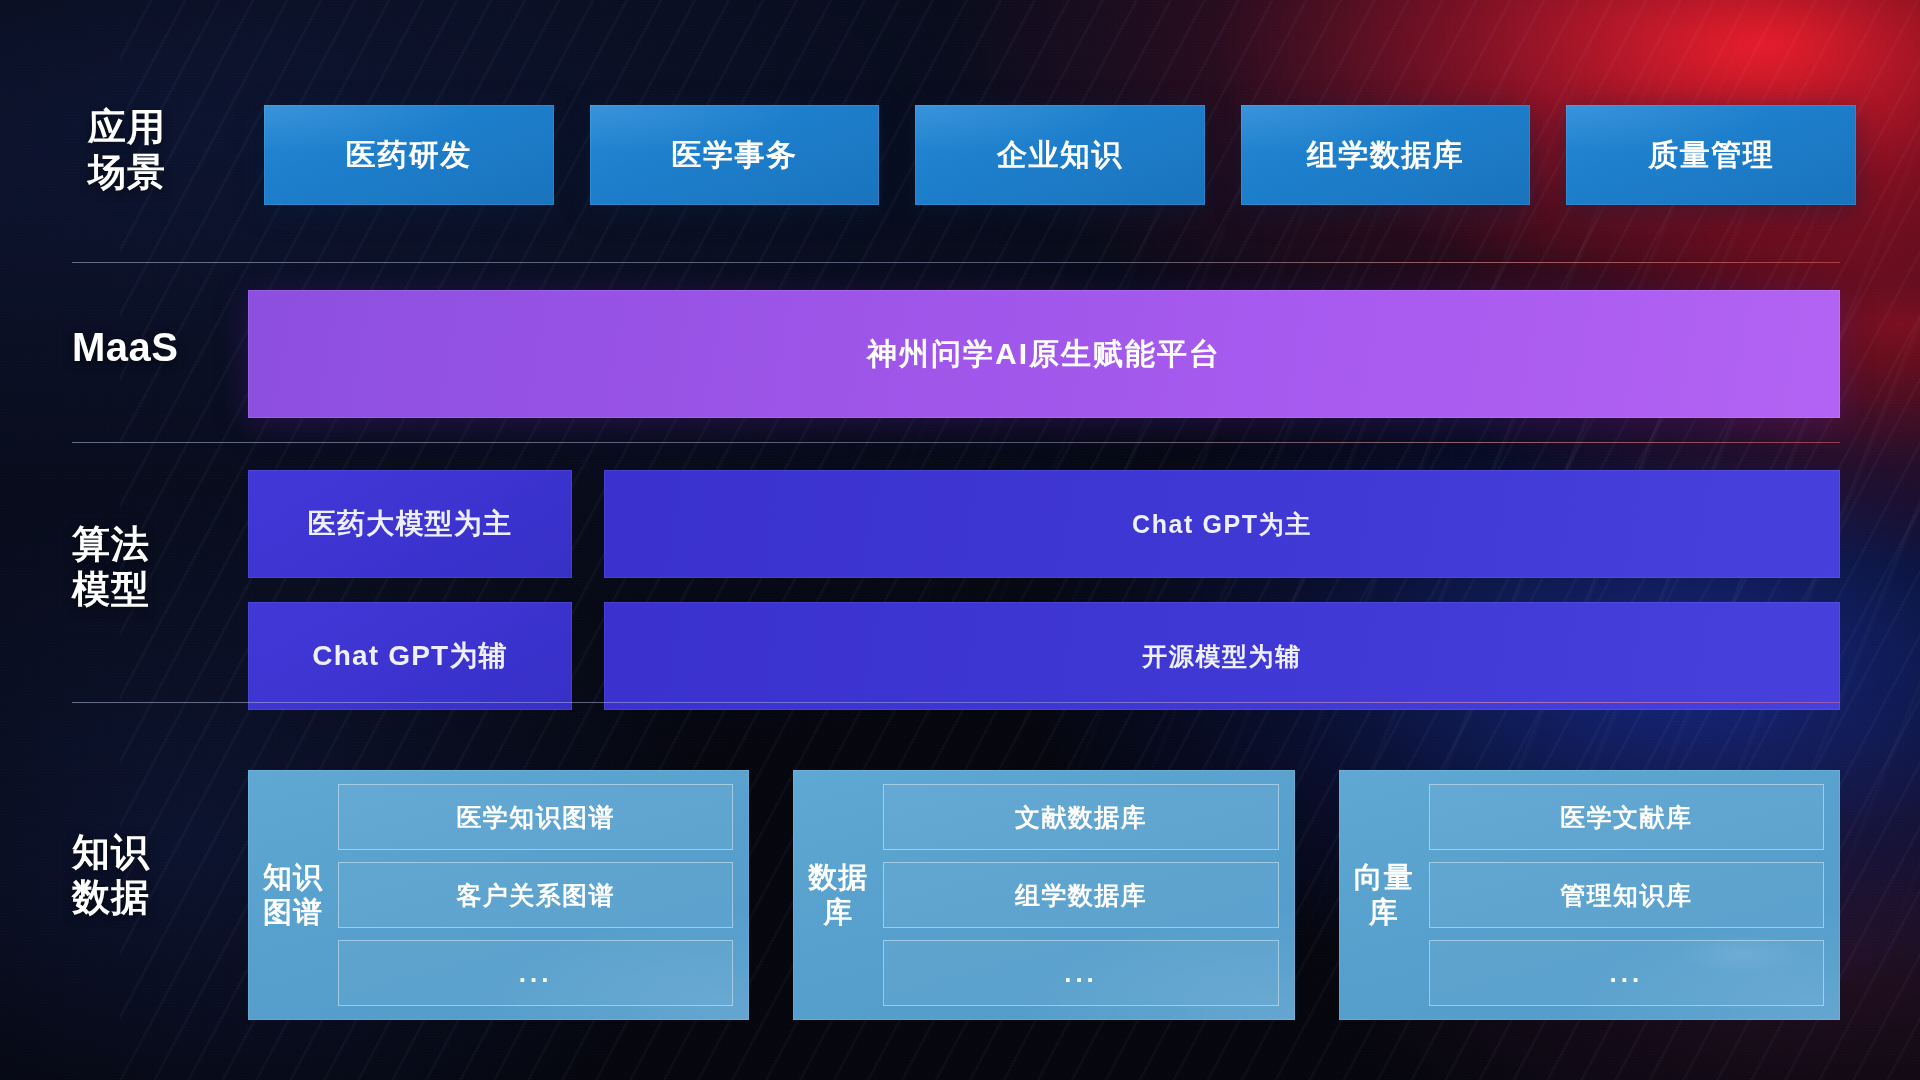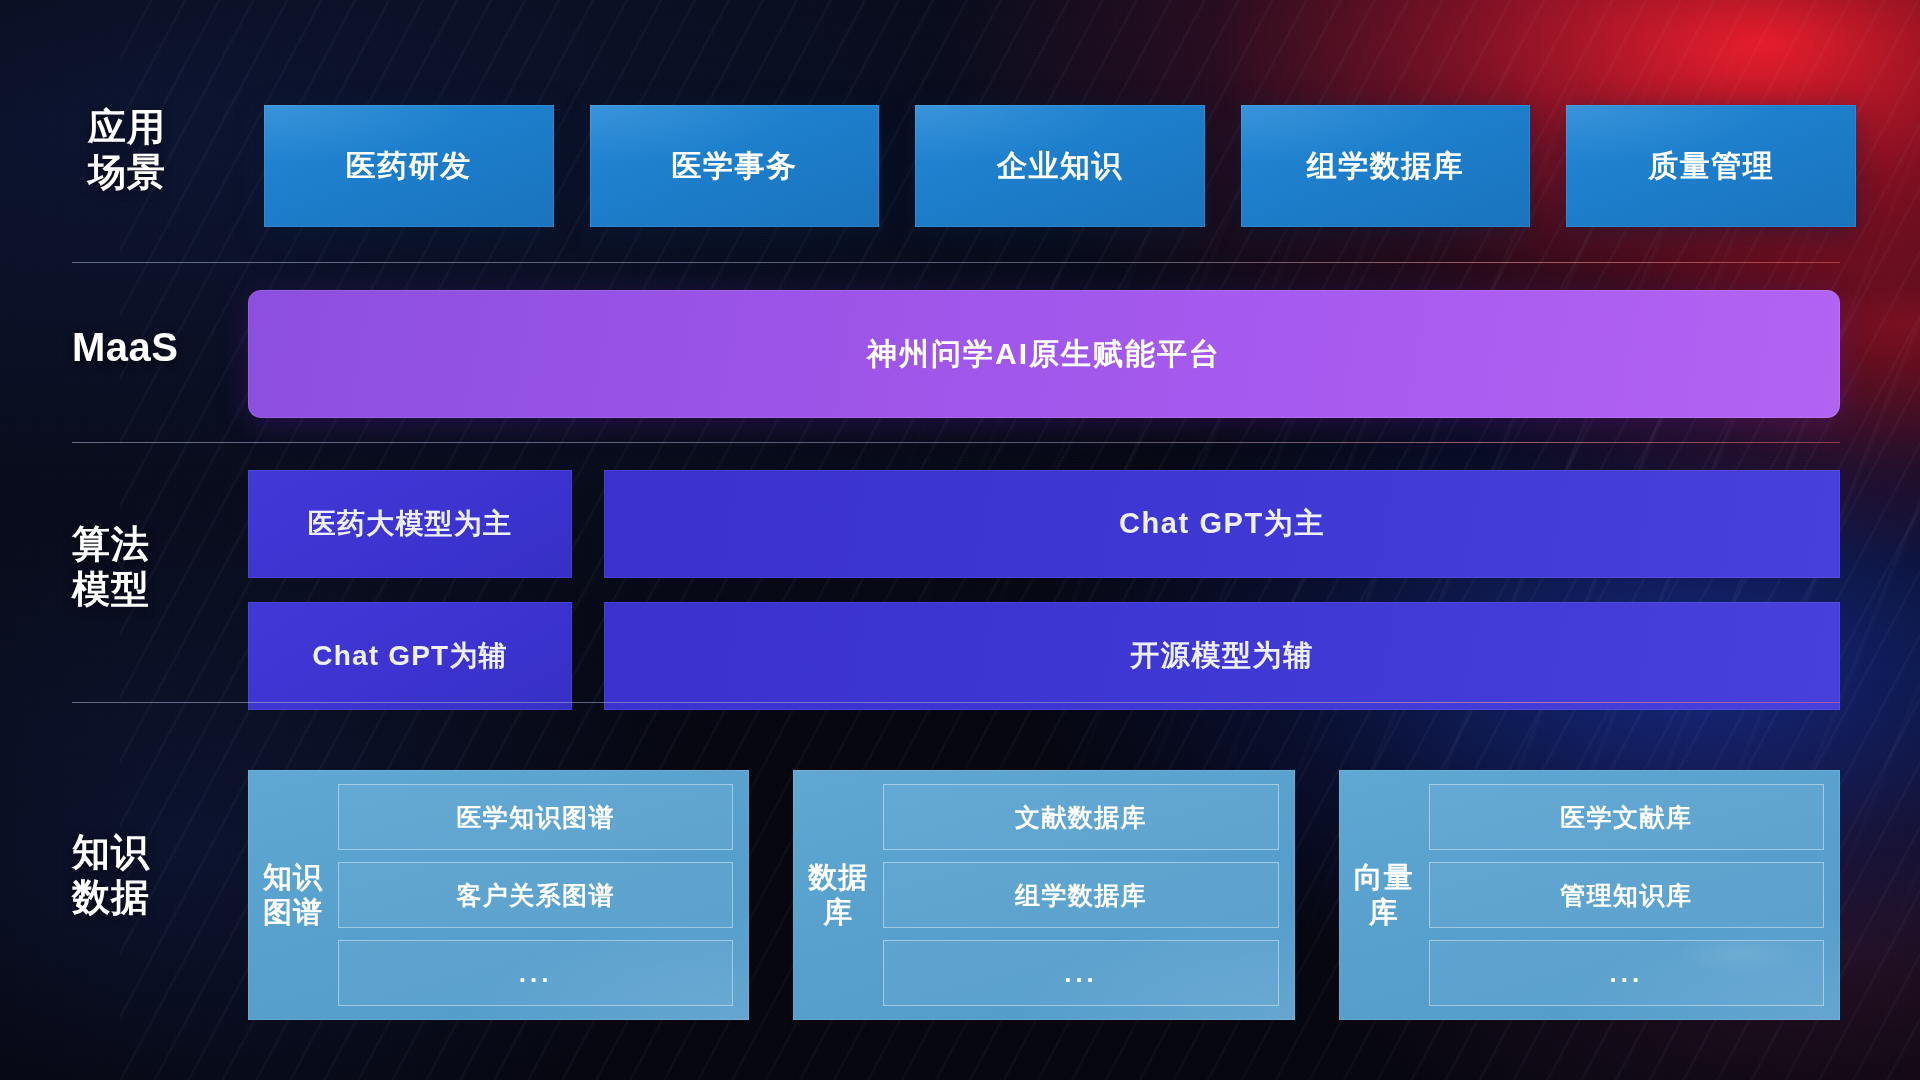--- a/index.html
+++ b/index.html
@@ -106,21 +106,21 @@
         rgba(176,186,220,.45) 55%,
         rgba(255,160,160,.55) 82%,
         rgba(255,120,120,.45) 100%);
   }
 
   
   #row-apps { top: 105px; height: 120px; margin-left: 16px; }
   .apps-track {
     position: absolute;
     left: 248px; top: 0;
-    width: 1592px; height: 122px;
+    width: 1592px; height: 100px;
     display: flex;
     gap: 36px;
   }
   .app-card {
     flex: 1 1 0;
     background: linear-gradient(160deg, #2388d6 0%, #1d7ecb 45%, #1a73bd 100%);
     display: flex; align-items: center; justify-content: center;
     color: #fff;
     font-size: 30px;
     font-weight: 700;
@@ -151,21 +151,20 @@
     display: flex; align-items: center; justify-content: center;
     color: #fff; font-size: 28px; font-weight: 700; letter-spacing: 1.2px;
     box-shadow: inset 0 0 0 1px rgba(255,255,255,.08);
   }
   .maas-right {
     flex: 1 1 auto;
     background: linear-gradient(100deg, #8d4fe0 0%, #9d55e8 38%, #a95bf0 70%, #b263f2 100%);
     display: flex; align-items: center; justify-content: center;
     color: #fff; font-size: 30px; font-weight: 700; letter-spacing: 2px;
     box-shadow: inset 0 0 0 1px rgba(255,255,255,.10), 0 6px 30px rgba(90,30,150,.35);
-    border-radius: 13px;
   }
 
   
   #row-algo { top: 470px; height: 240px; }
   .algo-grid {
     position: absolute;
     left: 248px; top: 0;
     width: 1592px; height: 240px;
     display: flex; flex-direction: column; gap: 24px;
   }
@@ -174,21 +173,21 @@
     width: 324px; flex: 0 0 324px;
     background: linear-gradient(150deg, #4238d8 0%, #3c33d0 55%, #3730c6 100%);
     display: flex; align-items: center; justify-content: center;
     color: #eef0ff; font-size: 28px; font-weight: 700; letter-spacing: 1.2px;
     box-shadow: inset 0 0 0 1px rgba(255,255,255,.07);
   }
   .algo-right {
     flex: 1 1 auto;
     background: linear-gradient(100deg, #3a31cf 0%, #3f37d4 45%, #4740dc 100%);
     display: flex; align-items: center; justify-content: center;
-    color: #eef0ff; font-size: 29px; font-weight: 700; letter-spacing: 1.6px;
+    color: #eef0ff; font-size: 25px; font-weight: 700; letter-spacing: 1.6px;
     box-shadow: inset 0 0 0 1px rgba(255,255,255,.07);
   }
 
   
   #row-know { top: 730px; height: 250px; margin-top: 40px; }
   .know-track {
     position: absolute;
     left: 248px; top: 0;
     width: 1592px; height: 250px;
     display: flex; gap: 44px;

